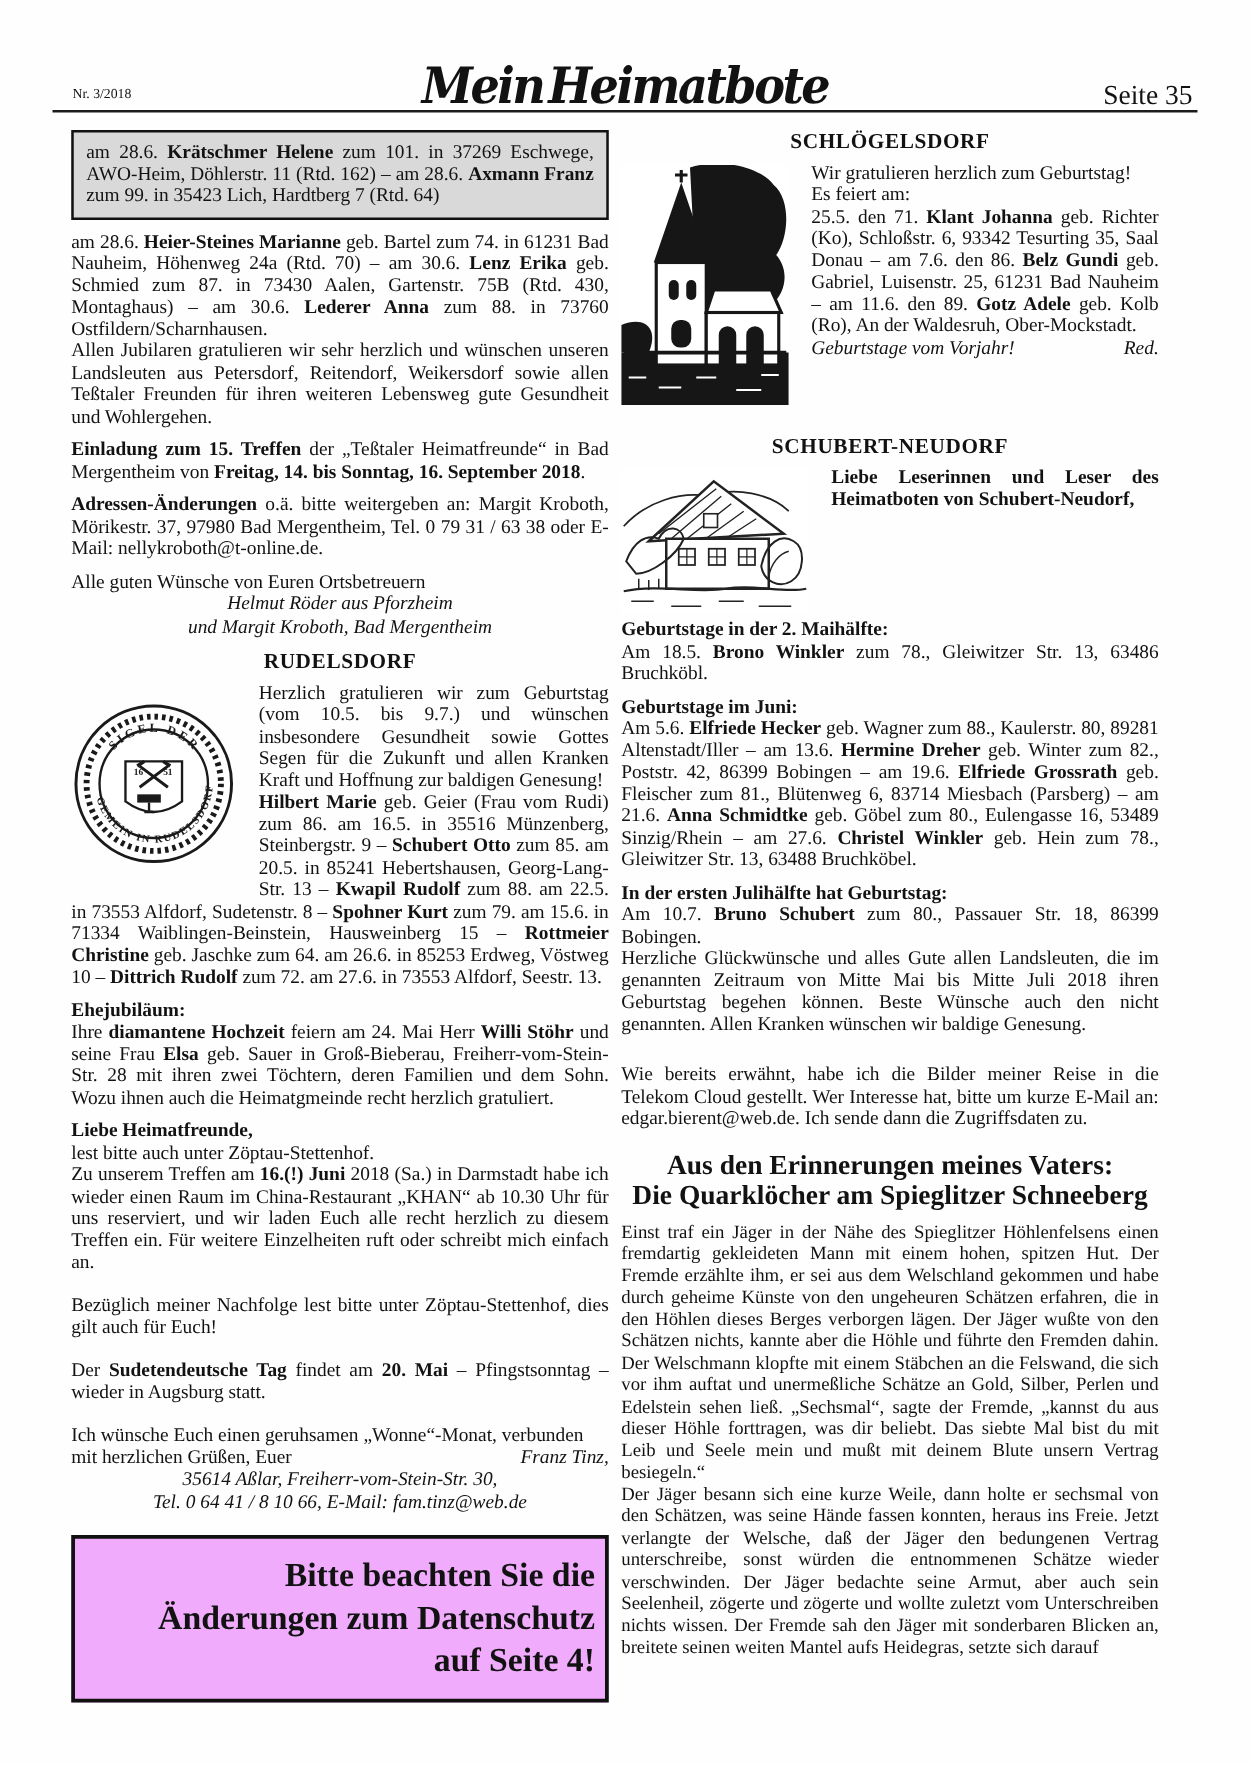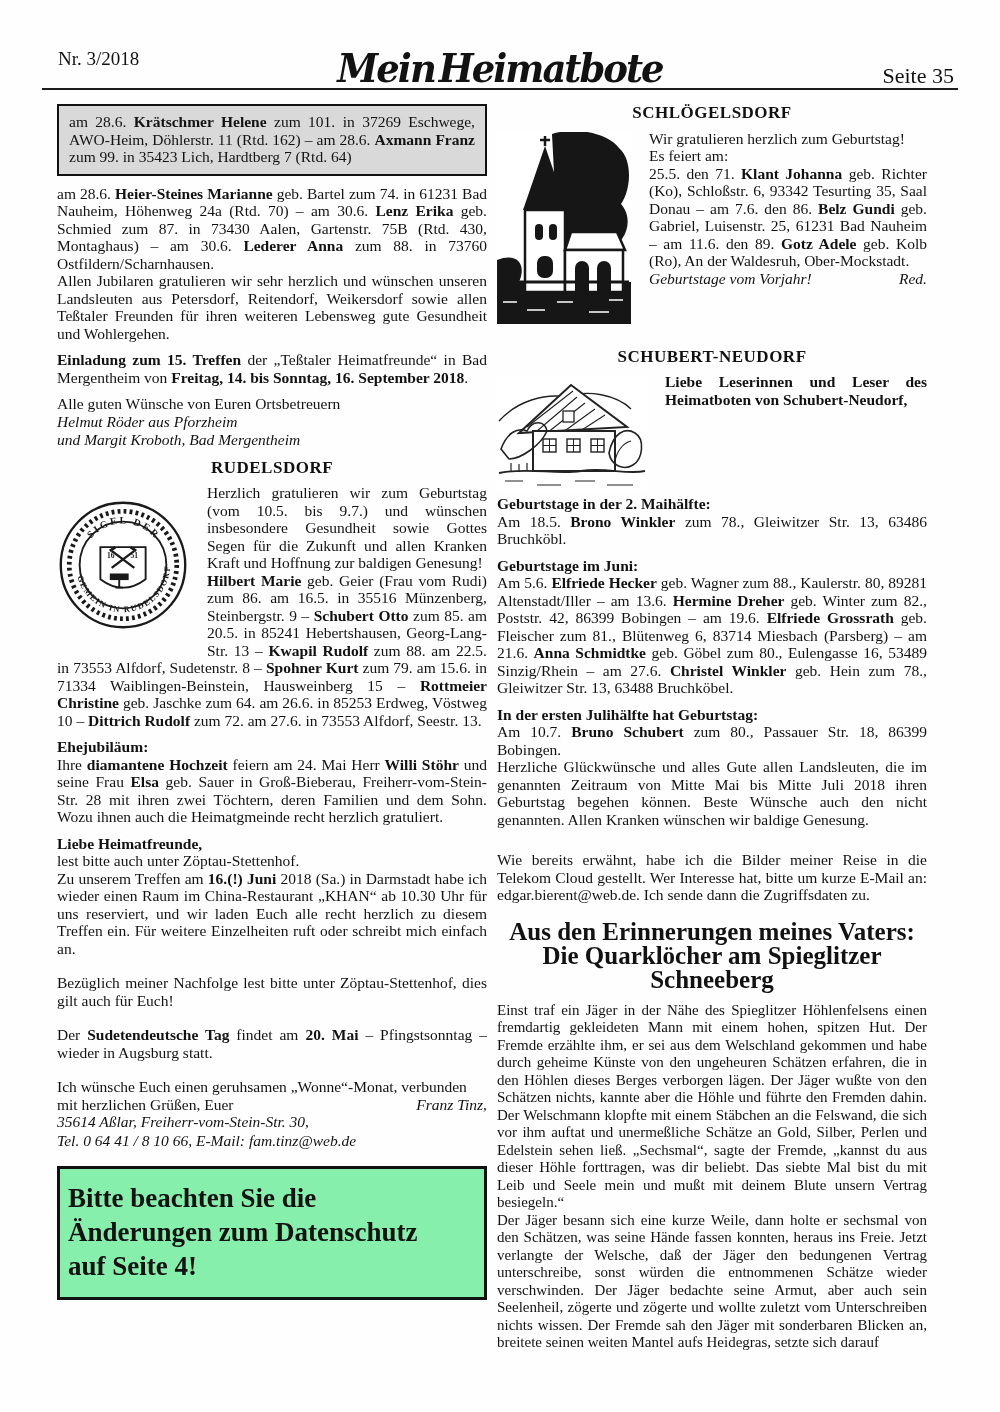--- a/index.html
+++ b/index.html
@@ -6,51 +6,51 @@
   body{
     width:1000px;height:1412px;background:#fefefe;color:#121212;
     font-family:"Liberation Serif","DejaVu Serif",serif;
     font-size:15.5px;line-height:17.5px;overflow:hidden;position:relative;
   }
   .st-b{font-weight:bold;}
   .st-i{font-style:italic;}
   .page{width:1000px;height:1412px;}
   
   .header{position:relative;height:36px;margin:52px 42px 0 42px;border-bottom:2.5px solid #1c1c1c;}
-  .issue{position:absolute;left:16px;bottom:21px;font-size:19px;}
+  .issue{position:absolute;left:16px;bottom:4px;font-size:11px;}
   .pageno{position:absolute;right:4px;bottom:4px;font-size:22px;}
   .masthead{
     position:absolute;left:0;right:0;bottom:0px;text-align:center;
     font-family:"DejaVu Serif",serif;font-weight:bold;font-style:italic;
     font-size:37px;letter-spacing:-2px;word-spacing:-7px;line-height:40px;
     transform:scaleY(1.08);
   }
   
   .cols{display:flex;gap:10px;margin:14px 57px 0 57px;}
   .col{width:430px;flex:0 0 430px;}
   .col p, .col .rich{margin:0 0 9px 0;text-align:justify;}
   .nomargin{margin-bottom:0 !important;}
   .graybox{
     background:#d9d9d9;border:2.5px solid #111;padding:7px 10px 8px 10px;margin-bottom:10px;
     text-align:justify;
   }
   .sec-title{font-weight:bold;text-align:center;font-size:17px;margin:6px 0 8px 0;letter-spacing:.5px;}
-  .sig{ text-align:left;font-style:italic;margin:0 0 9px 0;}
+  .sig{ text-align:center;font-style:italic;margin:0 0 9px 0;}
   .sig div{line-height:18.5px;}
   .row2{display:flex;justify-content:space-between;margin:0 0 9px 0;}
   .row2 .l{text-align:left;}
   .row2 .r{text-align:right;}
   .float-img{float:left;margin:2px 18px 4px 0;}
   .clear{clear:both;}
   .datenschutz{
-    background:#86efac;border:3px solid #111;margin-top:16px;
-    padding:12px 8px 14px 8px;text-align:left;font-weight:bold;
+    background:#f0abfc;border:3px solid #111;margin-top:16px;
+    padding:12px 8px 14px 8px;text-align:right;font-weight:bold;
     font-size:27px;line-height:34px;
   }
-  .story-title{font-weight:bold;text-align:center;font-size:25px;line-height:24px;margin:16px 0 10px 0;}
+  .story-title{font-weight:bold;text-align:center;font-size:22px;line-height:24px;margin:16px 0 10px 0;}
   .spacer8{height:8px;}
   .spacer14{height:14px;}
 </style>
 </head>
 <body>
 
 <div class="page">
 
   <div class="header">
     <span class="issue">Nr. 3/2018</span>
@@ -61,20 +61,21 @@
   <div class="cols">
 
     <div class="col">
 
       <div class="graybox rich"><span>am 28.6. </span><span class="st-b">Krätschmer Helene</span><span> zum 101. in 37269 Eschwege, AWO-Heim, Döhlerstr. 11 (Rtd. 162) – am 28.6. </span><span class="st-b">Axmann Franz</span><span> zum 99. in 35423 Lich, Hardtberg 7 (Rtd. 64)</span></div>
 
       <div class="rich"><span>am 28.6. </span><span class="st-b">Heier-Steines Marianne</span><span> geb. Bartel zum 74. in 61231 Bad Nauheim, Höhenweg 24a (Rtd. 70) – am 30.6. </span><span class="st-b">Lenz Erika</span><span> geb. Schmied zum 87. in 73430 Aalen, Gartenstr. 75B (Rtd. 430, Montaghaus) – am 30.6. </span><span class="st-b">Lederer Anna</span><span> zum 88. in 73760 Ostfildern/Scharnhausen.</span><br><span>Allen Jubilaren gratulieren wir sehr herzlich und wünschen unseren Landsleuten aus Petersdorf, Reitendorf, Weikersdorf sowie allen Teßtaler Freunden für ihren weiteren Lebensweg gute Gesundheit und Wohlergehen.</span></div>
 
       <div class="rich"><span class="st-b">Einladung zum 15. Treffen</span><span> der „Teßtaler Heimatfreunde“ in Bad Mergentheim von </span><span class="st-b">Freitag, 14. bis Sonntag, 16. September 2018</span><span>.</span></div>
 
+      <div class="rich"><span class="st-b">Adressen-Änderungen</span><span> o.ä. bitte weitergeben an: Margit Kroboth, Mörikestr. 37, 97980 Bad Mergentheim, Tel. 0 79 31 / 63 38 oder E-Mail: nellykroboth@t-online.de.</span></div>
 
       <p class="nomargin">Alle guten Wünsche von Euren Ortsbetreuern</p>
       <div class="sig">
         <div>Helmut Röder aus Pforzheim</div>
         <div>und Margit Kroboth, Bad Mergentheim</div>
       </div>
 
       <div class="sec-title">RUDELSDORF</div>
 
       <div>

